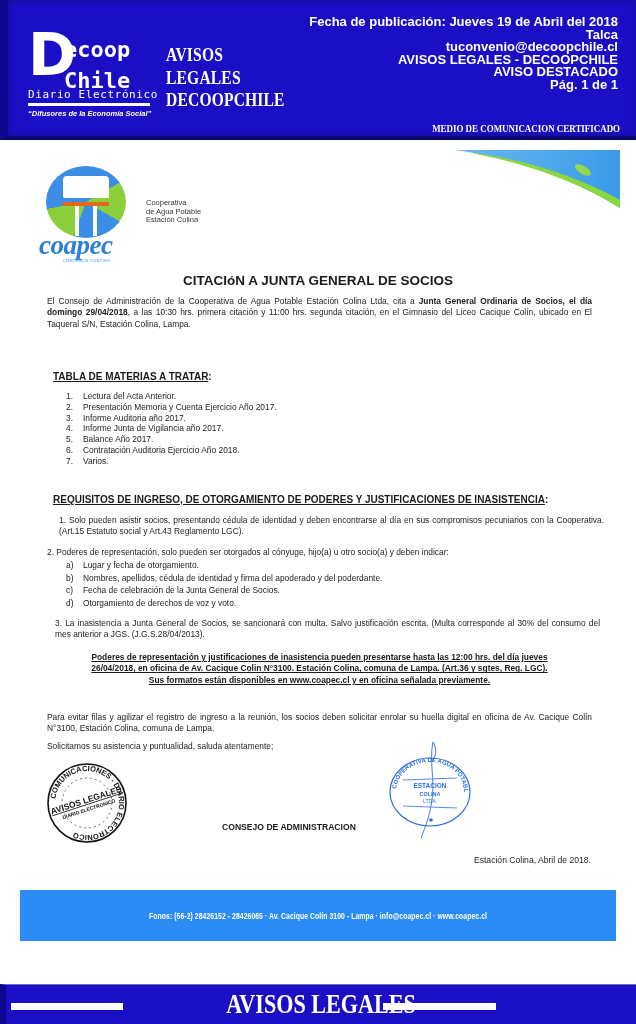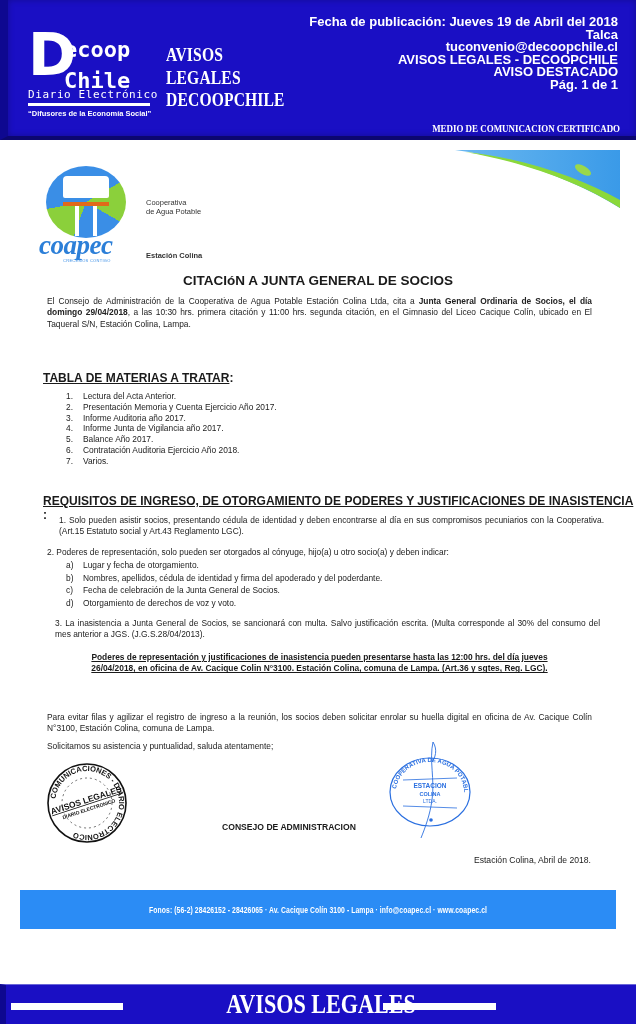--- a/index.html
+++ b/index.html
@@ -24,21 +24,21 @@
     font-weight: bold; font-size: 22px; line-height: 22px; letter-spacing: 0px;
   }
   .brand .word1 { top: 13px; }
   .brand .word2 { top: 44px; }
   .brand .tagline {
     position: absolute; left: 0; top: 62px; font-family: "DejaVu Sans Mono", monospace;
     font-size: 11px; letter-spacing: 0.6px; white-space: nowrap;
   }
   .brand .underline-bar { position: absolute; left: 0; top: 77px; width: 122px; height: 3px; background: #fff; }
   .brand .motto {
-    position: absolute; left: 0; top: 83px; font-size: 7.5px; font-weight: bold; white-space: nowrap; 
+    position: absolute; left: 0; top: 83px; font-size: 7.5px; font-weight: bold; white-space: nowrap; font-style: italic;
   }
   .header-title {
     position: absolute; left: 158px; top: 44px; color: #fff;
     font-family: "Liberation Serif", serif; font-weight: bold; font-size: 19px; line-height: 22.5px;
     transform: scaleX(0.82); transform-origin: left top; letter-spacing: 0.2px;
   }
   .header-info {
     position: absolute; right: 18px; top: 16px; text-align: right; color: #fff;
     font-weight: bold; font-size: 13px; line-height: 12.5px;
   }
@@ -54,49 +54,49 @@
     background: conic-gradient(#3a8ee6 0 60deg, #8bd03b 60deg 120deg, #3a8ee6 120deg 200deg, #8bd03b 200deg 260deg, #3a8ee6 260deg 360deg);
   }
   .logo .tower { position: absolute; left: 26px; top: 10px; width: 46px; height: 22px; background: #fff; border-radius: 4px 4px 2px 2px; }
   .logo .bar { position: absolute; left: 26px; top: 36px; width: 46px; height: 4px; background: #e06a1a; }
   .logo .leg1, .logo .leg2 { position: absolute; top: 40px; width: 4px; height: 30px; background: #fff; }
   .logo .leg1 { left: 38px; } .logo .leg2 { left: 56px; }
   .logo .wordmark { position: absolute; left: 2px; top: 64px; font-family: "Liberation Serif", serif; font-style: italic;
     font-weight: bold; font-size: 27px; color: #2c7fd8; letter-spacing: -0.5px; }
   .logo .sub { position: absolute; left: 26px; top: 92px; font-size: 4px; color: #3a8ee6; letter-spacing: 0.3px; }
   .coop-name { position: absolute; left: 146px; top: 199px; font-size: 7.5px; line-height: 8.5px; color: #333; }
-  .coop-name .bold { font-weight: bold; margin-top: 36px; }
+  .coop-name .bold { font-weight: normal; }
 
   
   .swoosh { position: absolute; left: 455px; top: 150px; width: 165px; height: 58px; }
 
   
   .doc-title {
     position: absolute; left: 0; width: 636px; top: 273px; text-align: center;
     font-weight: bold; font-size: 13.5px; color: #1a1a1a;
   }
   .para { position: absolute; left: 47px; width: 545px; font-size: 8.4px; line-height: 11.3px; text-align: justify; color: #222; }
   .para b { font-weight: bold; }
-  .section-h { position: absolute; left: 43px; font-weight: bold; font-size: 12px; text-decoration: underline; color: #1a1a1a; }
+  .section-h { position: absolute; left: 53px; font-weight: bold; font-size: 10px; text-decoration: underline; color: #1a1a1a; }
   .olist { position: absolute; left: 66px; font-size: 8.4px; line-height: 10.8px; color: #222; }
   .olist .row { display: flex; }
   .olist .num { width: 17px; }
   .alist { position: absolute; left: 66px; font-size: 8.4px; line-height: 12.5px; color: #222; }
   .alist .row { display: flex; }
   .alist .num { width: 17px; }
   .notice { position: absolute; left: 47px; width: 545px; top: 652px; text-align: center;
     font-weight: bold; font-size: 8.4px; line-height: 11.3px; text-decoration: underline; color: #1a1a1a; }
 
   .stamp-left { position: absolute; left: 46px; top: 762px; width: 82px; height: 82px; }
   .stamp-right { position: absolute; left: 385px; top: 740px; width: 90px; height: 100px; }
   .signature-label { position: absolute; left: 222px; top: 822px; font-weight: bold; font-size: 8.6px; color: #1a1a1a; }
   .place-date { position: absolute; right: 45px; top: 855px; font-size: 8.6px; color: #222; }
 
   
-  .contact-band { position: absolute; left: 20px; top: 890px; width: 596px; height: 39px; background: #2b8cf5;
+  .contact-band { position: absolute; left: 20px; top: 890px; width: 596px; height: 51px; background: #2b8cf5;
     display: flex; align-items: center; justify-content: center; }
   .contact-text { color: #fff; font-weight: bold; font-size: 8.3px; transform: scaleX(0.82); white-space: nowrap; letter-spacing: 0.1px; }
 
   
   .bottom-banner { position: absolute; left: 0; top: 984px; width: 636px; height: 40px; background: #1a0fc4;
     border-top: 1px solid #6a66d8; border-left: 6px solid #0e0890; }
   .bottom-banner .line { position: absolute; top: 18px; height: 7px; background: #fff; }
   .bottom-banner .line.l { left: 5px; width: 112px; }
   .bottom-banner .line.r { left: 377px; width: 113px; }
   .bottom-banner .text { position: absolute; left: 0; width: 630px; top: 4px; text-align: center; color: #fff;
@@ -218,20 +218,21 @@
       <span class="num">d)</span>
       <span>Otorgamiento de derechos de voz y voto.</span>
     </div>
 </div>
 
 <div class="para" style="top:618px;margin-left:8px;">3. La inasistencia a Junta General de Socios, se sancionará con multa. Salvo justificación escrita. (Multa corresponde al 30% del consumo del mes anterior a JGS. (J.G.S.28/04/2013).</div>
 
 <div class="notice">
   <div>Poderes de representación y justificaciones de inasistencia pueden presentarse hasta las 12:00 hrs. del día jueves</div>
   <div>26/04/2018, en oficina de Av. Cacique Colin N°3100. Estación Colina, comuna de Lampa. (Art.36 y sgtes, Reg. LGC).</div>
+  <div>Sus formatos están disponibles en www.coapec.cl y en oficina señalada previamente.</div>
 </div>
 
 <div class="para" style="top:712px;">Para evitar filas y agilizar el registro de ingreso a la reunión, los socios deben solicitar enrolar su huella digital en oficina de Av. Cacique Colín N°3100, Estación Colina, comuna de Lampa.</div>
 <div class="para" style="top:741px;">Solicitamos su asistencia y puntualidad,  saluda atentamente;</div>
 
 <svg class="stamp-left" viewBox="0 0 82 82">
   <defs>
       <path id="arcL" d="M41 41 m-32 0 a32 32 0 1 1 64 0 a32 32 0 1 1 -64 0"></path>
     </defs>
   <circle cx="41" cy="41" r="39" fill="none" stroke="#111" stroke-width="1.6"></circle>

